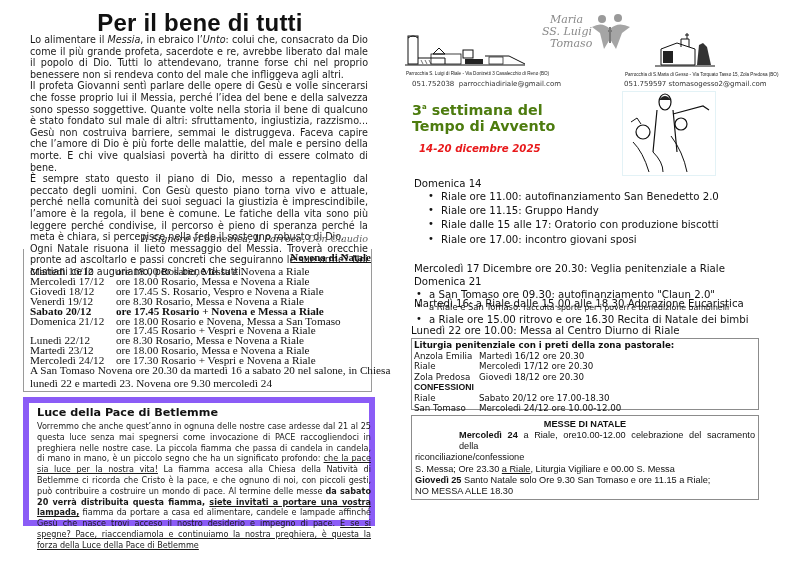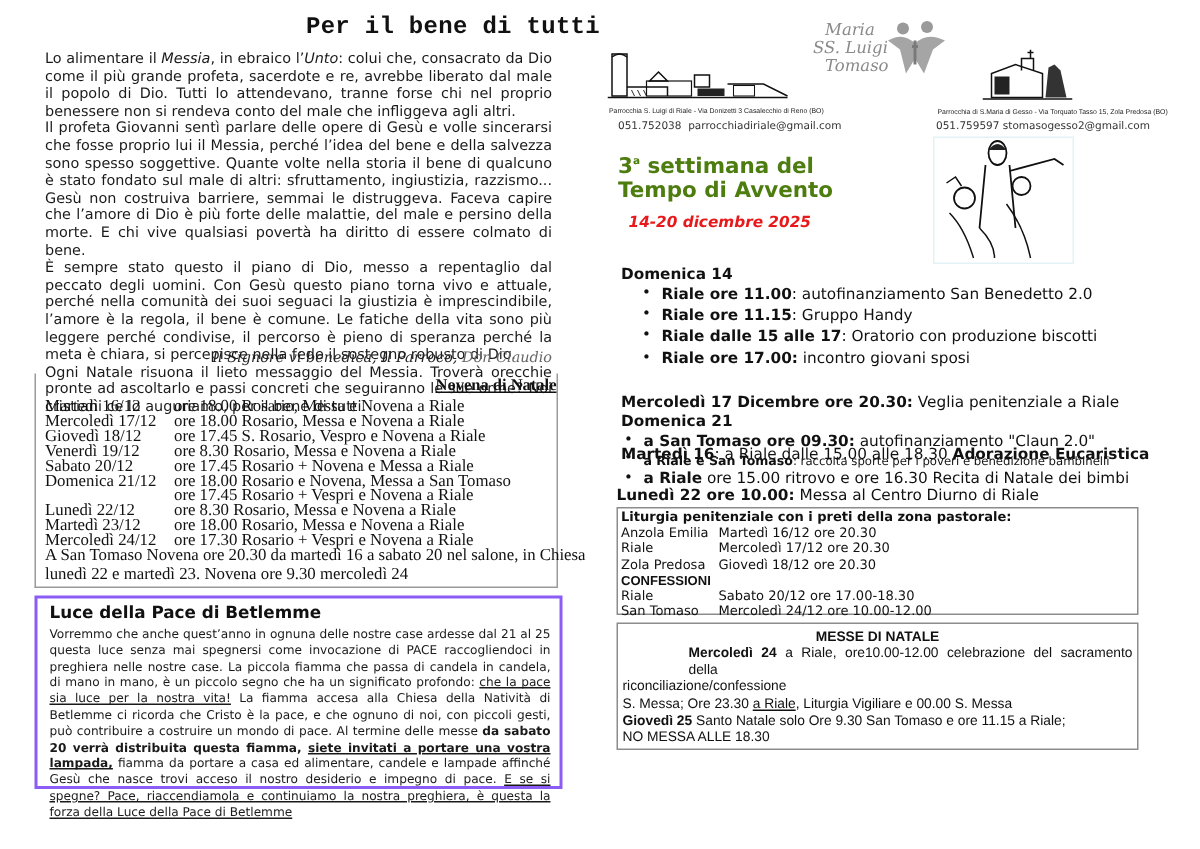--- a/index.html
+++ b/index.html
@@ -1,53 +1,53 @@
 <!DOCTYPE html>
 <html><head>
 <meta charset="utf-8">
 <style>
   html, body { margin:0; padding:0; background:#ffffff; }
   body { width:800px; height:566px; position:relative; overflow:hidden; font-family:"DejaVu Sans", sans-serif; color:#111; }
   .abs { position:absolute; }
 
   
-  #main-title { left:0; top:9px; width:400px; text-align:right; font-family:Liberation Mono, monospace; font-weight:bold; font-size:16px; color:#111; letter-spacing:0.2px; }
+  #main-title { left:0; top:9px; width:400px; text-align:center; font-family:Liberation Sans, sans-serif; font-weight:bold; font-size:24px; color:#111; letter-spacing:0.2px; }
   #intro { left:30px; top:34px; width:338px; font-size:9.6px; line-height:11.6px; text-align:justify; color:#1a1a1a; }
   #intro p { margin:0; }
   #signature { left:30px; top:233px; width:338px; text-align:right; font-family:"DejaVu Serif", serif; font-style:italic; font-size:9.6px; color:#222; }
   #signature .don { font-style:italic; color:#666; font-family:"DejaVu Serif", serif; }
 
   #novena-box { left:23px; top:249px; width:349px; height:143px; border:1px solid #9a9a9a; border-top:none; box-sizing:border-box; }
   #novena-title { left:0; top:2px; width:100%; text-align:right; font-family:"Liberation Serif", serif; font-weight:bold; font-size:11px; text-decoration:underline; }
   .nov-row { position:absolute; left:6px; font-family:"Liberation Serif", serif; font-size:11.2px; line-height:13px; white-space:nowrap; color:#111; }
   .nov-row .d { display:inline-block; width:86px; }
   .nov-note { position:absolute; left:6px; font-family:"Liberation Serif", serif; font-size:11.2px; line-height:13px; white-space:nowrap; }
 
-  #luce-box { left:23px; top:397px; width:352px; height:129px; border:2px solid #8b5cf6; box-sizing:border-box;padding-left:20px; }
+  #luce-box { left:23px; top:397px; width:352px; height:129px; border:6px solid #8b5cf6; box-sizing:border-box;padding-left:20px; }
   #luce-title { left:8px; top:3px; font-weight:bold; font-size:11.2px; color:#111; }
   #luce-text { left:8px; top:18px; width:334px; font-size:8.1px; line-height:10.8px; text-align:justify; color:#1a1a1a; }
   #luce-text .u { text-decoration:underline; }
   #luce-text .b { font-weight:bold; }
 
   
   #logo { left:540px; top:13px; width:92px; height:42px; }
   #logo .txt { position:absolute; font-family:"DejaVu Serif", serif; font-style:italic; color:#8a8a8a; font-size:10px; line-height:10px; }
   #church-left { left:405px; top:34px; width:122px; height:36px; }
   #church-right { left:655px; top:33px; width:60px; height:34px; }
   .addr { font-family:"Liberation Sans", sans-serif; font-size:4.6px; color:#222; white-space:nowrap; }
   .contact { font-family:"DejaVu Sans", sans-serif; font-size:7px; color:#333; white-space:nowrap; }
 
   #jesus-img { left:622px; top:91px; width:94px; height:85px; border:1px solid #e3f2f6; box-sizing:border-box; }
 
   #week-title { left:412px; top:99px; width:150px; font-weight:bold; font-size:14.3px; line-height:16px; color:#4d7c0f; }
   #week-title sup { font-size:7px; vertical-align:6px; }
   #week-dates { left:419px; top:143px; font-weight:bold; font-style:italic; font-size:10.2px; color:#e8191b; }
 
   .sched { position:absolute; font-size:10.2px; line-height:12px; white-space:nowrap; color:#111; }
-  .sched b { font-weight:bold;text-align:right; }
+  .sched b { font-weight:normal;text-align:right; }
   .bullet { position:absolute; font-size:10px; }
   .small { font-size:7.8px; }
 
   #liturgia-box { left:411px; top:338px; width:348px; height:72px; border:1px solid #8c8c8c; box-sizing:border-box; }
   .lit { position:absolute; font-size:8.7px; line-height:10.5px; white-space:nowrap; color:#111; }
   .lit .p { display:inline-block; width:65px; }
 
   #messe-box { left:411px; top:415px; width:348px; height:85px; border:1px solid #8c8c8c; box-sizing:border-box; }
   #messe-title { left:0; top:3px; width:100%; text-align:center; font-family:"Liberation Sans", sans-serif; font-weight:bold; font-size:9.2px; }
   #messe-text { left:3px; top:14px; width:340px; font-family:"Liberation Sans", sans-serif; font-size:9.2px; line-height:11.2px; color:#111; }
@@ -69,21 +69,21 @@
 
 <div id="signature" class="abs"><span>Il Signore vi benedica, Il Parroco, </span><span class="don">Don Claudio</span></div>
 
 <div id="novena-box" class="abs">
   <div id="novena-title" class="abs">Novena di Natale</div>
   <div id="novena-rows">
       <div class="nov-row" style="top: 16px;"><span class="d">Martedì 16/12</span><span>ore 18.00 Rosario, Messa e Novena a Riale</span></div>
       <div class="nov-row" style="top: 25.9px;"><span class="d">Mercoledì 17/12</span><span>ore 18.00 Rosario, Messa e Novena a Riale</span></div>
       <div class="nov-row" style="top: 35.8px;"><span class="d">Giovedì 18/12</span><span>ore 17.45 S. Rosario, Vespro e Novena a Riale</span></div>
       <div class="nov-row" style="top: 45.7px;"><span class="d">Venerdì 19/12</span><span>ore 8.30 Rosario, Messa e Novena a Riale</span></div>
-      <div class="nov-row" style="top: 55.6px;"><span class="d">Sabato 20/12</span><span>ore 17.45 Rosario + Novena e Messa a Riale</span></div>
+      <div class="nov-row" style="top: 55.6px; font-weight: bold;"><span class="d">Sabato 20/12</span><span>ore 17.45 Rosario + Novena e Messa a Riale</span></div>
       <div class="nov-row" style="top: 65.5px;"><span class="d">Domenica 21/12</span><span>ore 18.00 Rosario e Novena, Messa a San Tomaso</span></div>
       <div class="nov-row" style="top: 75.4px;"><span class="d"></span><span>ore 17.45 Rosario + Vespri e Novena a Riale</span></div>
       <div class="nov-row" style="top: 85.3px;"><span class="d">Lunedì 22/12</span><span>ore 8.30 Rosario, Messa e Novena a Riale</span></div>
       <div class="nov-row" style="top: 95.2px;"><span class="d">Martedì 23/12</span><span>ore 18.00 Rosario, Messa e Novena a Riale</span></div>
       <div class="nov-row" style="top: 105.1px;"><span class="d">Mercoledì 24/12</span><span>ore 17.30 Rosario + Vespri e Novena a Riale</span></div>
     </div>
   <div class="nov-note" style="top:115px">A San Tomaso Novena ore 20.30 da martedì 16 a sabato 20 nel salone, in Chiesa</div>
   <div class="nov-note" style="top:128px">lunedì 22 e martedì 23. Novena ore 9.30 mercoledì 24</div>
 </div>
 

